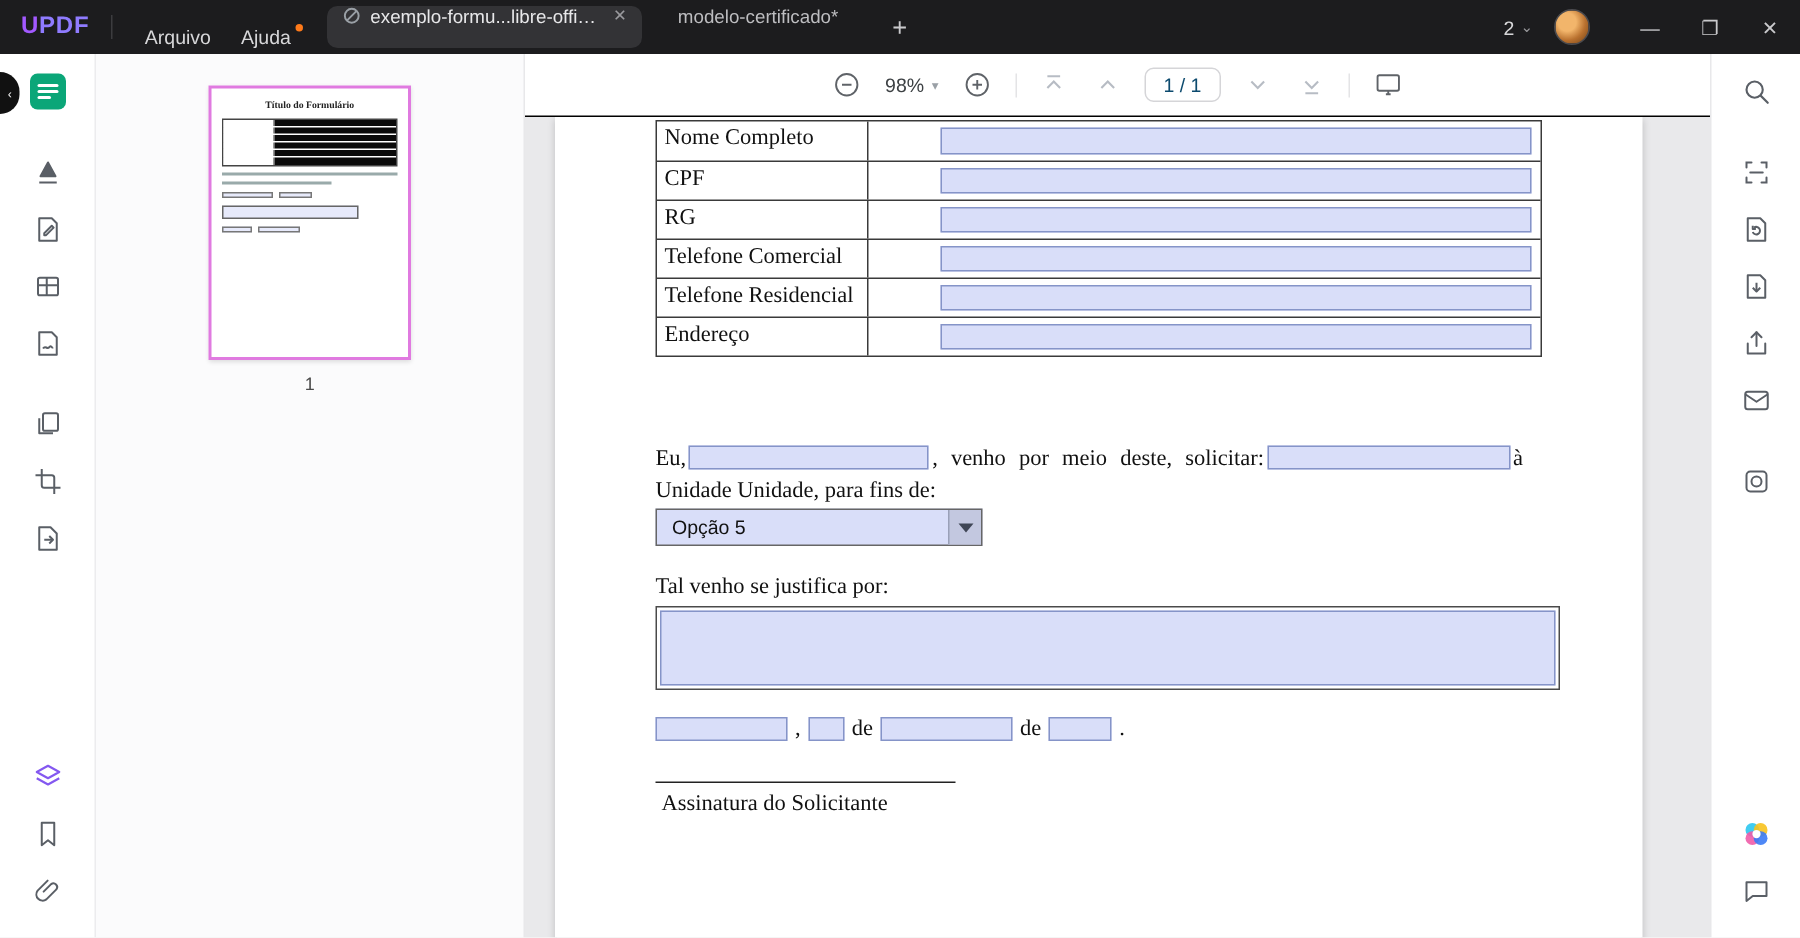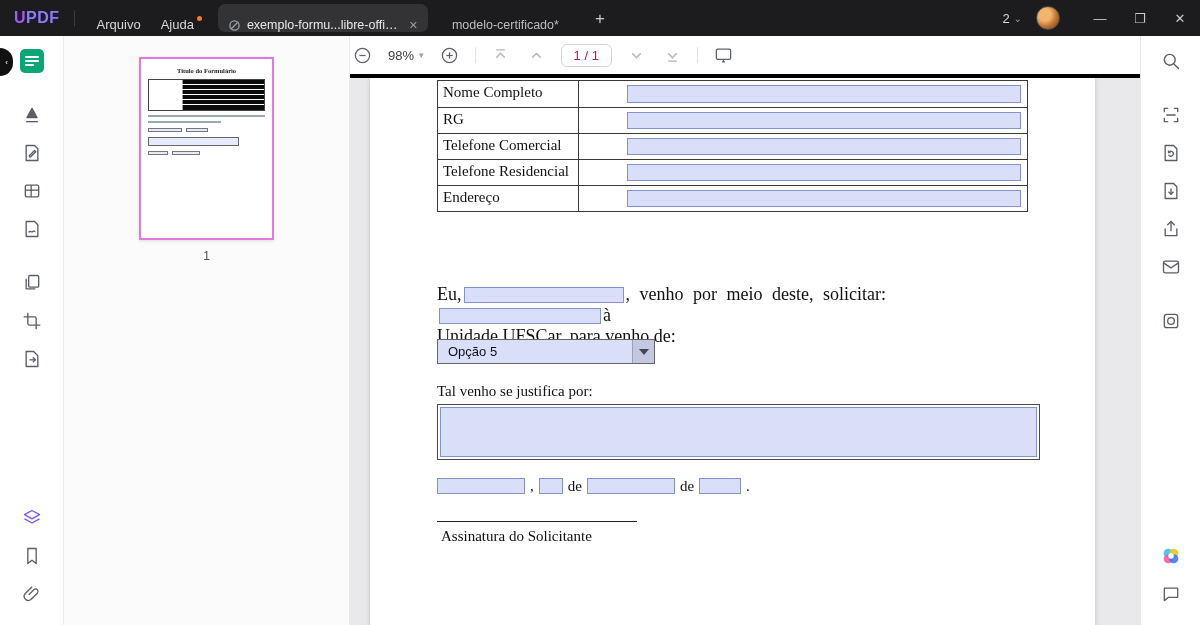--- a/index.html
+++ b/index.html
@@ -22,21 +22,21 @@
   .menu-sep { width:1px; height:16px; background:#3c3c3f; margin:0 12px 0 14px; }
   .menu-item {
     background:none; border:none; color:#d7d7d9; font-size:13px;
     padding:6px 10px; cursor:pointer; position:relative; font-family:inherit;margin-top:13px;
   }
   .menu-item .dot {
     position:absolute; top:5px; right:2px; width:5px; height:5px;
     border-radius:50%; background:#ff7a1a;
   }
   .tab {
-    height:28px; margin-left:14px; display:flex; align-items:flex-end;
+    height:28px; margin-left:14px; display:flex; align-items:flex-start;
     padding:0 10px; border-radius:7px; font-size:12.5px; color:#bdbdc0;
     max-width:210px; cursor:pointer;
   }
   .tab.active { background:#333336; color:#e8e8ea; }
   .tab-icon { display:flex; margin-right:6px; }
   .tab-label { white-space:nowrap; overflow:hidden; text-overflow:ellipsis; max-width:160px; }
   .tab-close { margin-left:8px; font-size:11px; color:#9a9a9e; cursor:pointer; }
   .new-tab {
     background:none; border:none; color:#c9c9cc; font-size:17px; line-height:1;
     margin-left:18px; cursor:pointer; padding:4px 8px; font-family:inherit;
@@ -98,50 +98,50 @@
   .tp-line { height:2px; background:#9aa; margin-top:4px; }
   .tp-line.short { width:62%; }
   .tp-rects { display:flex; gap:4px; margin-top:5px; }
   .tp-rect { height:4px; border:1px solid #777; background:#e7eafb; }
   .tp-box { height:9px; border:1px solid #666; background:#e7eafb; margin-top:5px; width:78%; }
   .thumb-num { margin-top:9px; font-size:12px; color:#4a4a4a; }
 
   
   .main { flex:1; display:flex; flex-direction:column; min-width:0; }
   .toolbar {
-    height:42px; background:#fff; border-bottom:4px solid #000000;
-    display:flex; align-items:center; justify-content:flex-start; gap:13px; flex-shrink:0;
+    height:42px; background:#fff; border-bottom:1px solid #000000;
+    display:flex; align-items:center; justify-content:center; gap:13px; flex-shrink:0;
   }
   .tb-btn { background:none; border:none; cursor:pointer; display:flex; align-items:center; padding:3px; color:#5f6368; font-family:inherit; }
   .tb-btn.dim { color:#b7bcc4; }
   .zoom-val { display:flex; align-items:center; gap:5px; font-size:13px; color:#3c4043; cursor:pointer; }
   .zoom-caret { font-size:9px; color:#9aa0a6; }
   .tb-div { width:1px; height:16px; background:#e4e4e6; }
   .page-box {
     border:1px solid #d5d5d8; border-radius:6px; padding:3px 12px; font-size:13px;
-    color:#be185d; background:#fff;
+    color:#0c4a6e; background:#fff;
   }
 
   .viewer { flex:1; background:#e9e9eb; position:relative; overflow:hidden; }
   .page {
     position:absolute; left:20px; top:0; width:725px; height:600px;
     background:#fff; box-shadow:0 1px 5px rgba(0,0,0,.18);
     font-family:"Liberation Serif", serif; color:#111;
   }
 
   
   .ftable { position:absolute; left:67px; top:2px; width:591px; border:1px solid #3a3a3a; }
   .frow { display:flex; height:26px; border-top:1px solid #3a3a3a;gap:44px; }
   .frow:first-child { border-top:none; }
   .flabel { width:141px; border-right:1px solid #3a3a3a; font-size:15px; padding:3px 0 0 5px; }
   .fcell { flex:1; position:relative; }
   .ff { background:#d9def9; border:1px solid #8594c8; }
   .fcell .ff { position:absolute; left:4px; right:6px; top:4px; bottom:4px; }
 
-  .para { position:absolute; left:67px; top:206px; width:594px; font-size:18px; line-height:21px; }
+  .para { position:absolute; left:67px; top:218px; width:594px; font-size:15px; line-height:21px; }
   .para .l1 { word-spacing:5px; }
   .if1 { display:inline-block; width:160px; height:16px; vertical-align:-3px; margin:0 2px; }
   .if2 { display:inline-block; width:162px; height:16px; vertical-align:-3px; margin:0 2px; }
 
   .dropdown {
     position:absolute; left:67px; top:261px; width:218px; height:25px;
     border:1px solid #666; background:#d9def9; display:flex; cursor:pointer;
   }
   .dd-text { flex:1; font-family:"Liberation Sans", sans-serif; font-size:13px; padding:4px 0 0 10px; color:#111; }
   .dd-btn { width:22px; background:#c3c8e0; border-left:1px solid #9aa0b8; display:flex; align-items:center; justify-content:center; }
@@ -412,20 +412,26 @@
         <div class="page">
 
           <div class="ftable">
             <div class="frow">
               <div class="flabel">Nome Completo</div>
               <div class="fcell">
                   <div class="ff"></div>
                 </div>
             </div>
             <div class="frow">
+              <div class="flabel">CPF</div>
+              <div class="fcell">
+                  <div class="ff"></div>
+                </div>
+            </div>
+            <div class="frow">
               <div class="flabel">RG</div>
               <div class="fcell">
                   <div class="ff"></div>
                 </div>
             </div>
             <div class="frow">
               <div class="flabel">Telefone Comercial</div>
               <div class="fcell">
                   <div class="ff"></div>
                 </div>
@@ -439,21 +445,21 @@
             <div class="frow">
               <div class="flabel">Endereço</div>
               <div class="fcell">
                   <div class="ff"></div>
                 </div>
             </div>
           </div>
 
           <div class="para">
             <div class="l1"><span>Eu,</span><span class="ff if1"></span><span>, venho por meio deste, solicitar:</span><span class="ff if2"></span><span>à</span></div>
-            <div class="l2">Unidade UFSCar, para venho de:</div>
+            <div class="l2">Unidade Unidade, para fins de:</div>
           </div>
 
           <div class="dropdown">
             <div class="dd-text">Opção 5</div>
             <div class="dd-btn">
               <div class="dd-arrow"></div>
             </div>
           </div>
 
           <div class="just-label">Tal venho se justifica por:</div>

